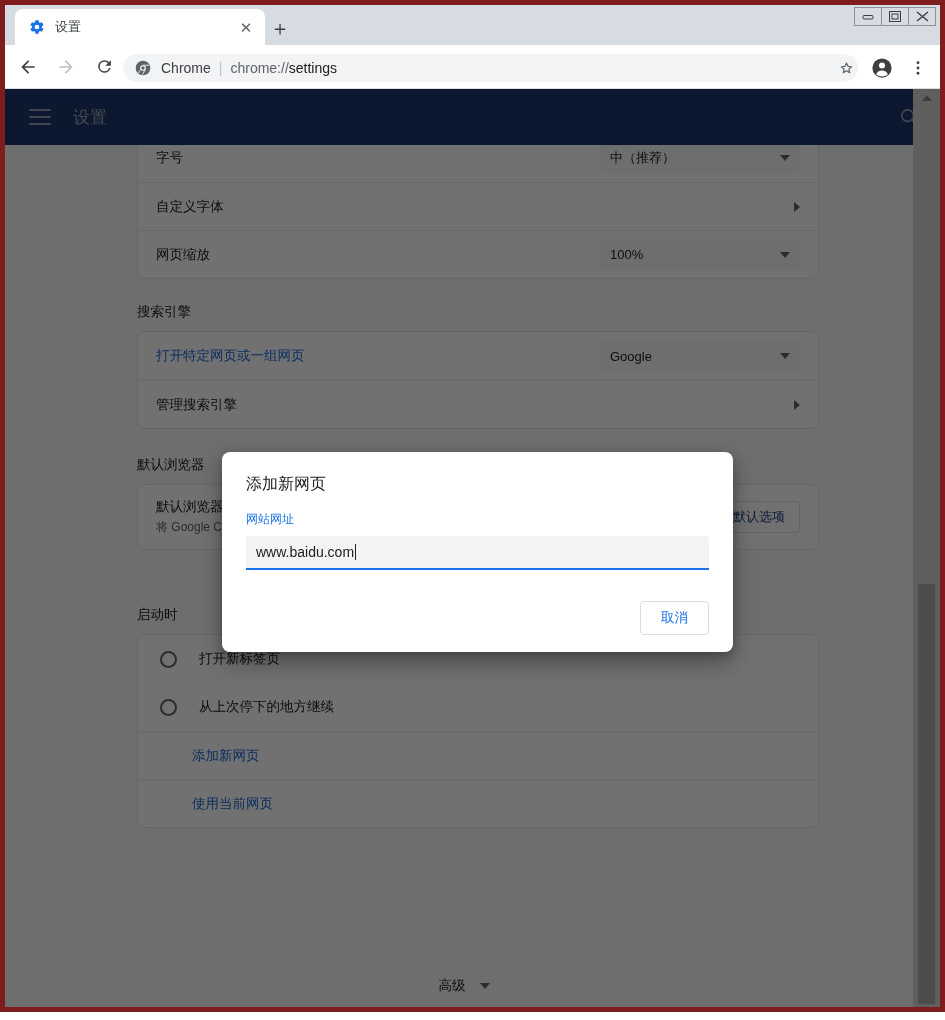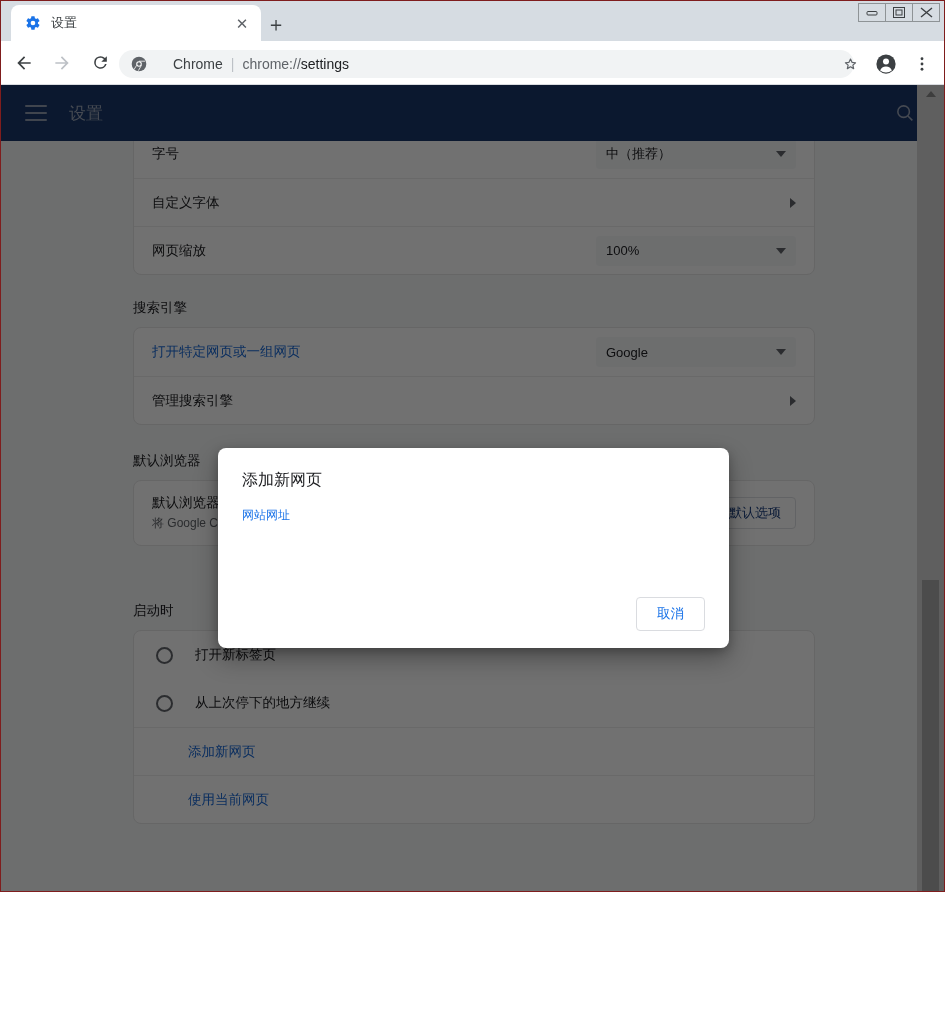--- a/index.html
+++ b/index.html
@@ -4,23 +4,23 @@
 <style>
   * { box-sizing: border-box; margin: 0; padding: 0; }
   html, body {
     width: 945px; height: 1020px;
     font-family: "Liberation Sans", "DejaVu Sans", sans-serif;
     overflow: hidden;
     background: #ffffff;
   }
   #app {
     position: relative;
-    width: 945px; height: 892px;
+    width: 945px; height: 1012px;
     background: #c4b5fd;
-    border: 1px solid #7f1d1d;
+    border: 5px solid #7f1d1d;
     overflow: hidden;
   }
 
   
   .titlebar {
     position: absolute; top: 0; left: 0;
     width: 100%; height: 40px;
     background: #d6dce2;
     border-bottom: 0;
   }
@@ -87,21 +87,21 @@
   .omnibox {
     position: absolute; left: 118px; top: 9px;
     width: 735px; height: 28px;
     background: #f1f3f4;
     border-radius: 14px;
     display: flex; align-items: center;
     padding: 0 12px;
   }
   .chrome-logo { width: 16px; height: 16px; flex: 0 0 auto; }
   .omni-scheme {
-    font-size: 14px; color: #3c4043; margin-left: 26px; white-space: nowrap;
+    font-size: 14px; color: #3c4043; margin-left: 10px; white-space: nowrap;
   }
   .omni-sep {
     color: #bdc1c6; margin: 0 8px; font-size: 14px;
   }
   .omni-url { font-size: 14px; color: #202124; white-space: nowrap; }
   .omni-url .dim { color: #5f6368; }
   .tb-right {
     position: absolute; right: 6px; top: 7px;
     display: flex; align-items: center; gap: 4px;
   }
@@ -539,18 +539,22 @@
       </div>
     <div class="sb-thumb"></div>
     <div class="sb-arrow down">
         <i></i>
       </div>
   </div>
 
   <div class="dialog">
     <div class="dialog-title">添加新网页</div>
     <div class="field-label">网站网址</div>
+    <div class="field">
+      <span class="field-value">www.baidu.com</span>
+        <span class="caret-bar"></span>
+    </div>
     <div class="dialog-actions">
       <div class="btn-cancel">取消</div>
     </div>
   </div>
 
 </div>
 
 </body></html>

